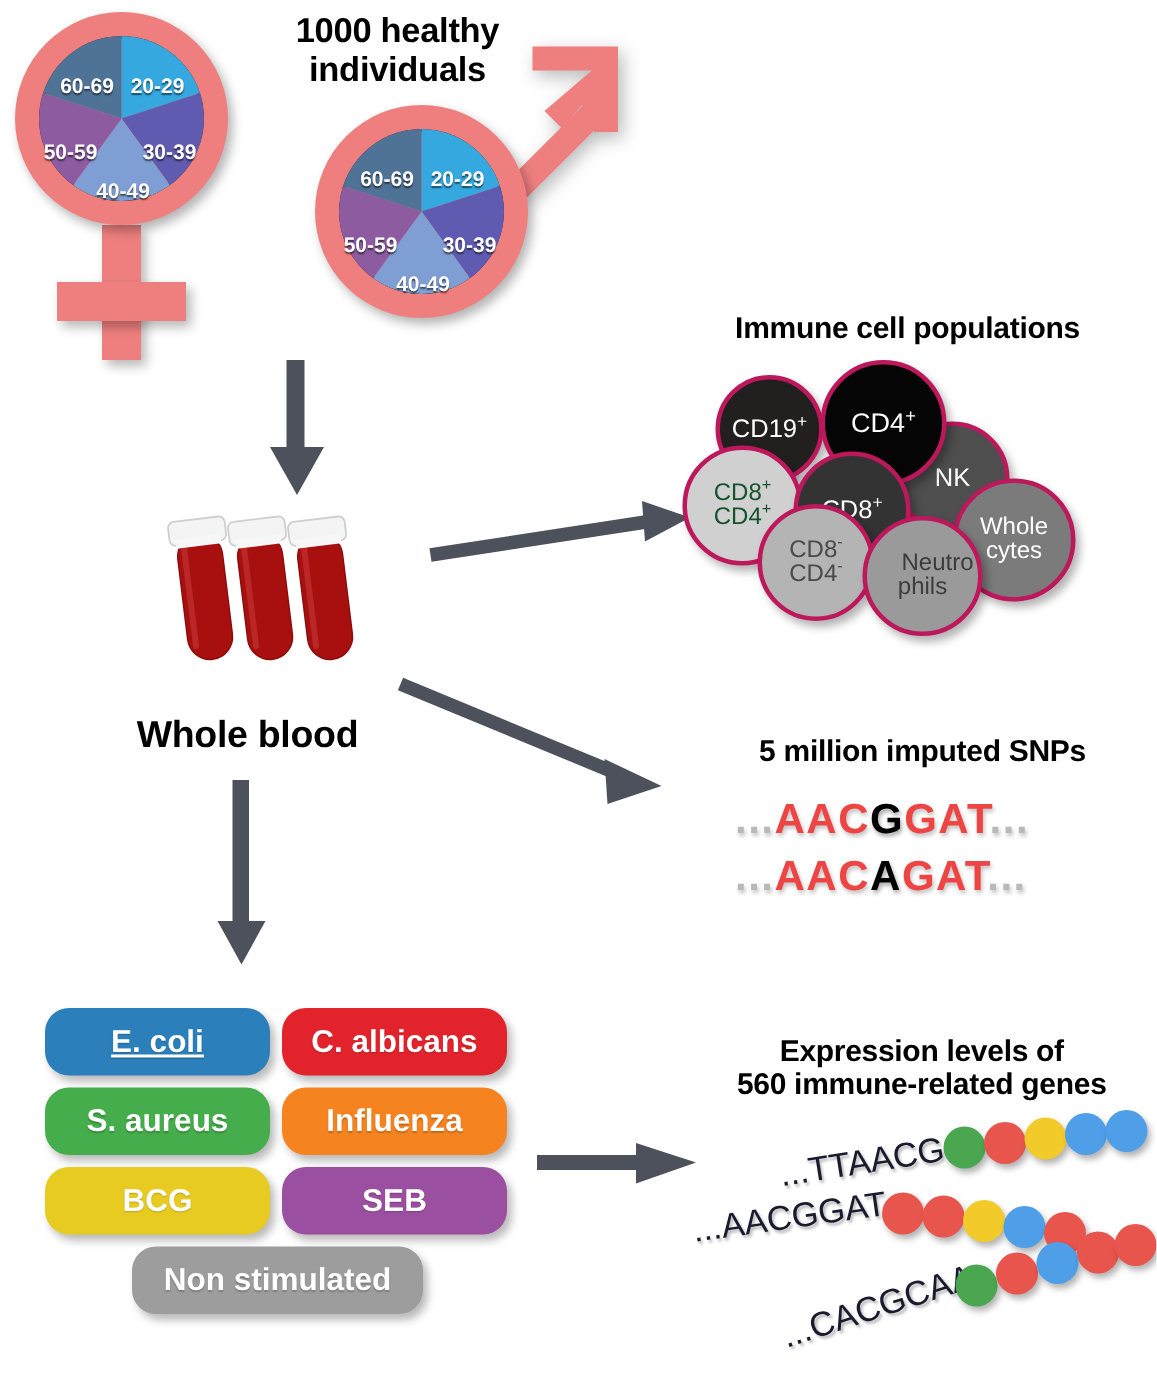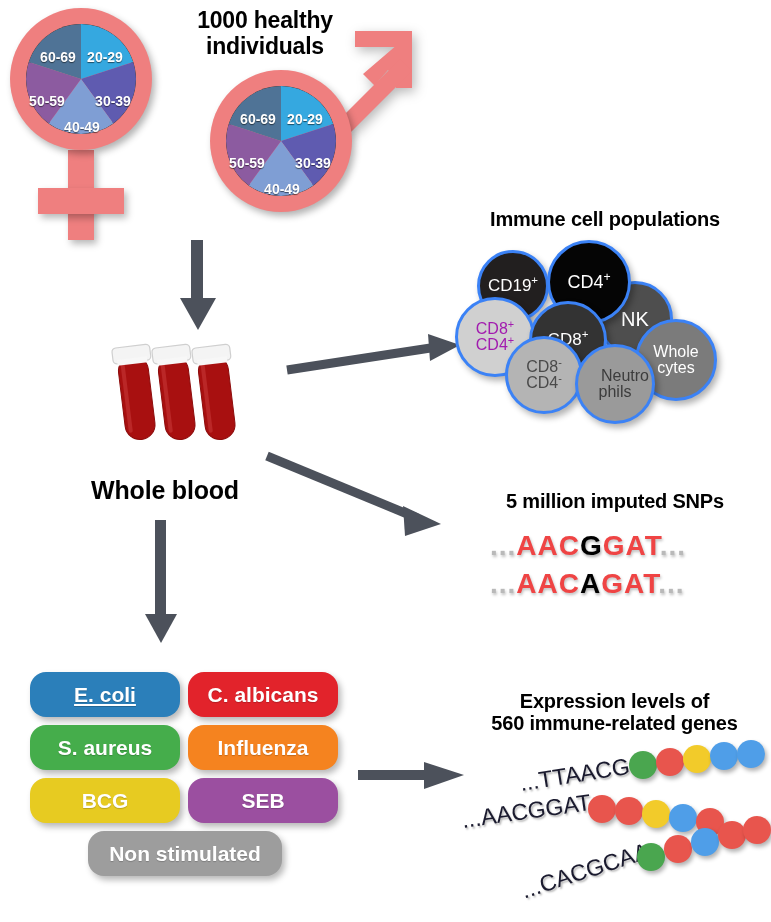--- a/index.html
+++ b/index.html
@@ -43,21 +43,21 @@
   .arrow svg{display:block;}
 
   
   .tubes svg{display:block;}
 
   
   .cell{
     position:absolute;border-radius:50%;
     display:flex;align-items:center;justify-content:center;
     text-align:center;line-height:1.02;font-weight:normal;
-    border:3px solid #3b82f6;
+    border:3px solid #be185d;
     box-shadow:3px 4px 6px rgba(0,0,0,0.30);
     box-sizing:border-box;
   }
   .cell sup{font-size:0.68em;vertical-align:super;line-height:0;}
 
   
   .snp-line{
     position:absolute;white-space:nowrap;font-weight:bold;
     font-family:"Liberation Sans","DejaVu Sans",sans-serif;
     letter-spacing:1px;
@@ -202,40 +202,40 @@
   <svg width="44" height="125" viewBox="0 0 44 125">
     <rect x="15" y="0" width="11" height="98" fill="#4c515b"></rect>
     <path d="M5,94 L37,94 L21,123 Z" fill="#4c515b"></path>
   </svg>
 </div>
 
 <div class="abs heading" style="left:455px;top:208px;width:300px;font-size:20px;">Immune cell populations</div>
 
 <div class="abs" style="left:455px;top:240px;width:300px;height:185px;">
 
-  <div class="cell" style="left:142px;top:41px;width:76px;height:76px;background:#4e4e4e;color:#ffffff;font-size:20px;">
+  <div class="cell" style="left:142px;top:41px;width:76px;height:76px;background:#4e4e4e;color:#ffffff;font-size:17px;">
     <span>NK</span>
   </div>
 
   <div class="cell" style="left:180px;top:79px;width:82px;height:82px;background:#7b7b7b;color:#ffffff;font-size:16px;">
     <span style="display:block;">
       <span style="display:block;">Whole</span>
       <span style="display:block;">cytes</span>
     </span>
   </div>
 
   <div class="cell" style="left:22px;top:10px;width:72px;height:72px;background:#221f1f;color:#ffffff;font-size:17px;">
     <span><span>CD19</span><sup>+</sup></span>
   </div>
 
   <div class="cell" style="left:92px;top:0px;width:84px;height:84px;background:#050505;color:#ffffff;font-size:18px;">
     <span><span>CD4</span><sup>+</sup></span>
   </div>
 
-  <div class="cell" style="left:0px;top:57px;width:80px;height:80px;background:#d0d0d0;color:#a21caf;font-size:16px;">
+  <div class="cell" style="left:0px;top:57px;width:80px;height:80px;background:#d0d0d0;color:#14532d;font-size:16px;">
     <span style="display:block;">
       <span style="display:block;"><span>CD8</span><sup>+</sup></span>
       <span style="display:block;"><span>CD4</span><sup>+</sup></span>
     </span>
   </div>
 
   <div class="cell" style="left:74px;top:61px;width:78px;height:78px;background:#333333;color:#ffffff;font-size:17px;">
     <span><span>CD8</span><sup>+</sup></span>
   </div>
 

